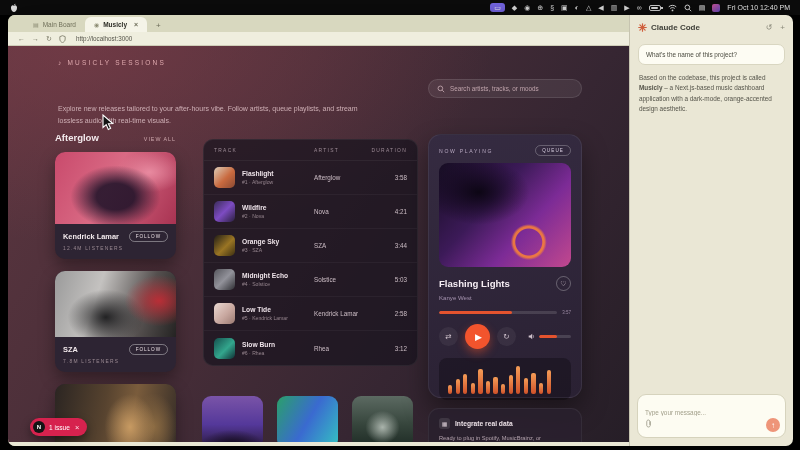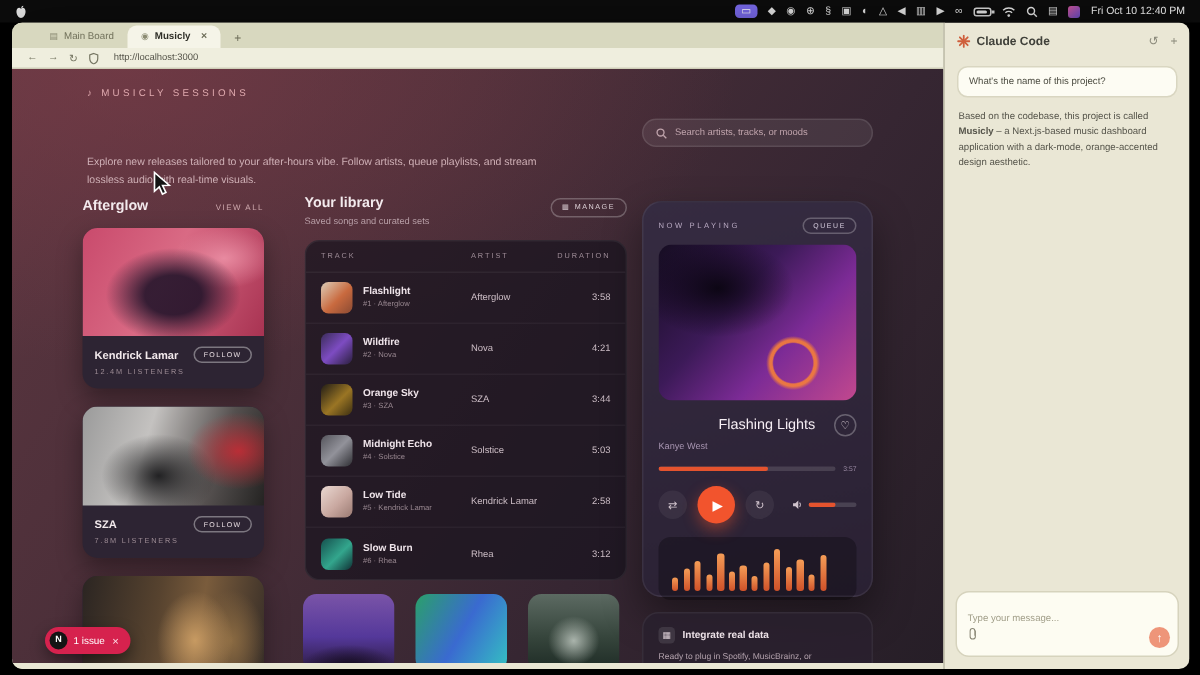--- a/index.html
+++ b/index.html
@@ -101,21 +101,21 @@
   .np-card { left:420px; top:88px; width:154px; height:264px; background:linear-gradient(165deg,#352b41,#2a2133); border:1px solid rgba(255,255,255,.07); border-radius:13px; padding:10px; box-shadow:0 12px 26px rgba(0,0,0,.4); }
   .np-head { display:flex; justify-content:space-between; align-items:center; margin-bottom:7px; }
   .np-label { font-size:5.1px; letter-spacing:1.7px; color:#b7a8c0; }
   .queue-btn { font-size:4.6px; letter-spacing:1.1px; color:#d9cfe0; border:1px solid rgba(255,255,255,.25); border-radius:999px; padding:2px 6px; background:transparent; font-family:inherit; }
   .np-art { height:104px; border-radius:9px; margin-bottom:9px;
     background:
       radial-gradient(circle at 68% 76%, transparent 13px, rgba(244,126,58,.9) 14px 15.5px, transparent 18px),
       radial-gradient(55% 45% at 30% 28%, rgba(8,4,14,.9), transparent 70%),
       linear-gradient(132deg,#160d22 0%,#3c1a58 38%,#7c2b96 65%,#c2488e 100%); }
   .np-title-row { display:flex; justify-content:space-between; align-items:center; }
-  .np-title { font-size:9.6px; font-weight:normal; color:#f6eef4;margin-left:40px; }
+  .np-title { font-size:9.6px; font-weight:bold; color:#f6eef4; }
   .like-btn { width:15px; height:15px; border-radius:50%; border:1px solid rgba(255,255,255,.28); background:transparent; color:#d9ccd4; font-size:7px; }
   .np-artist { font-size:6.1px; color:#a795b1; margin-top:3px; }
   .np-progress-row { display:flex; align-items:center; gap:5px; margin-top:9px; }
   .progress-track { flex:1; height:3px; border-radius:2px; background:rgba(255,255,255,.13); overflow:hidden; }
   .progress-fill { height:100%; border-radius:2px; background:#e4532e; }
   .np-time { font-size:4.5px; color:#9d8ca5; }
   .np-controls { display:flex; align-items:center; gap:7px; margin-top:9px; }
   .ctl { width:19px; height:19px; border-radius:50%; background:rgba(255,255,255,.06); border:none; color:#cfc2cc; font-size:7.5px; }
   .play-btn { width:25px; height:25px; border-radius:50%; background:#f2542d; border:none; color:#fff; font-size:9px; box-shadow:0 4px 10px rgba(242,84,45,.45); padding-left:2px; }
   .vol-group { margin-left:auto; display:flex; align-items:center; gap:4px; }
@@ -267,30 +267,20 @@
             </div>
             <div class="sp-listeners">7.8M LISTENERS</div>
           </div>
         </div>
         <div class="sp-card partial">
           <div class="sp-img img-guitars"></div>
         </div>
       </div>
 
       <div class="library-col">
-        <div class="lib-head">
-          <div>
-            <div class="sec-title">Your library</div>
-            <div class="lib-sub">Saved songs and curated sets</div>
-          </div>
-          <button class="manage-btn">
-            <span>▦</span>
-            <span>MANAGE</span>
-          </button>
-        </div>
         <div class="lib-table">
           <div class="lib-cols">
             <span>TRACK</span>
             <span>ARTIST</span>
             <span class="col-dur">DURATION</span>
           </div>
 
           <div class="lib-row">
             <div class="row-track">
                 <div class="row-thumb art1"></div>

